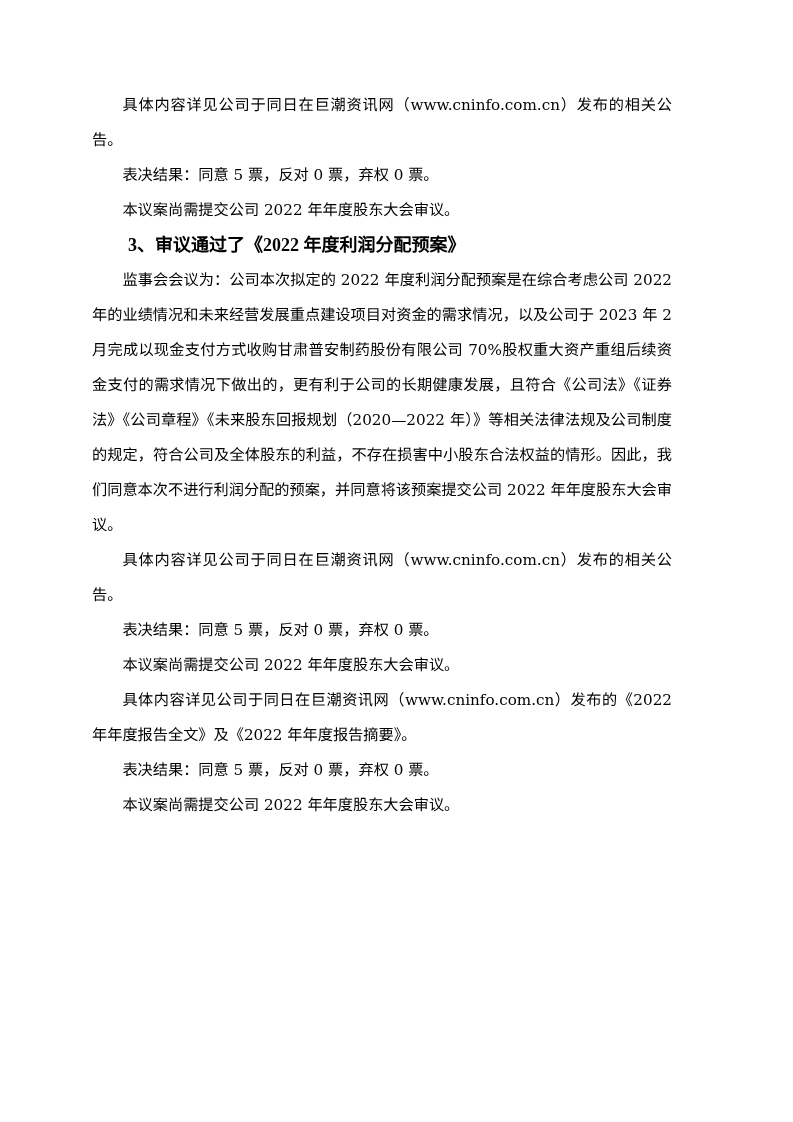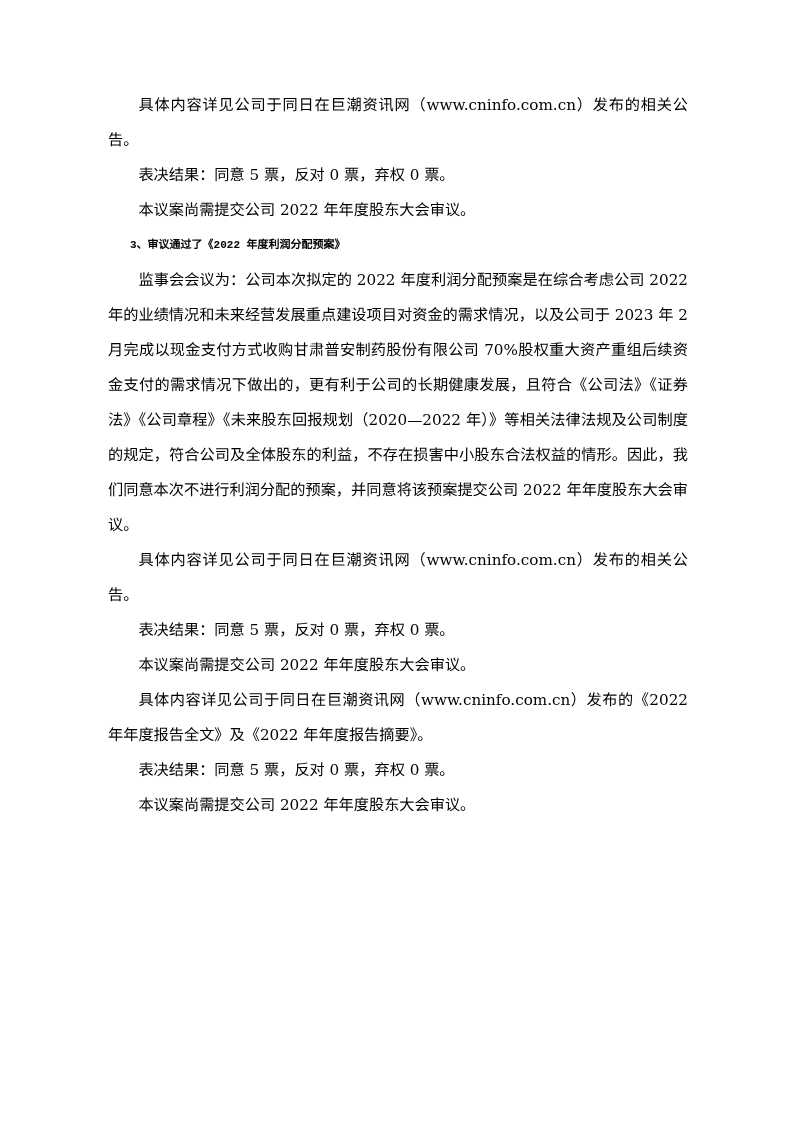--- a/index.html
+++ b/index.html
@@ -15,42 +15,42 @@
   .page {
     position: relative;
     width: 793px;
     height: 1122px;
     background: #ffffff;
     box-sizing: border-box;
     overflow: hidden;
   }
   .content {
     position: absolute;
-    left: 108px;
+    left: 92px;
     top: 88px;
     width: 580px;
     font-family: "DejaVu Serif", "Liberation Serif", serif;
     font-size: 15.2px;
     line-height: 35px;
     color: #000000;
     text-align: justify;
     text-justify: inter-ideograph;
   }
   p {
     margin: 0;
     padding: 0;
   }
   .indent {
     text-indent: 2em;
   }
   .heading {
     font-weight: bold;
     text-indent: 2em;
-    font-family: Liberation Mono, monospace;
-    font-size: 11px;
+    font-family: Liberation Serif, serif;
+    font-size: 18px;
   }
   .second-line-indent {
     padding-left: 8px;
     text-indent: 2em;
   }
 </style>
 </head>
 <body>
 
 <div class="page">

